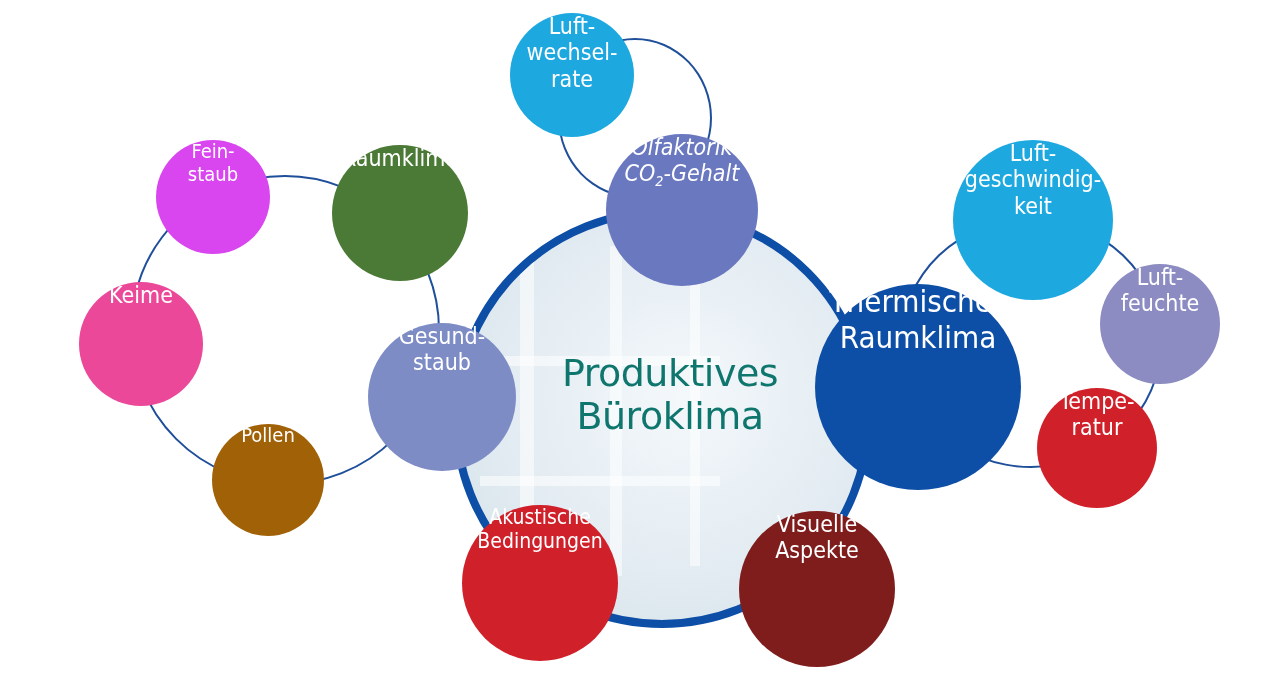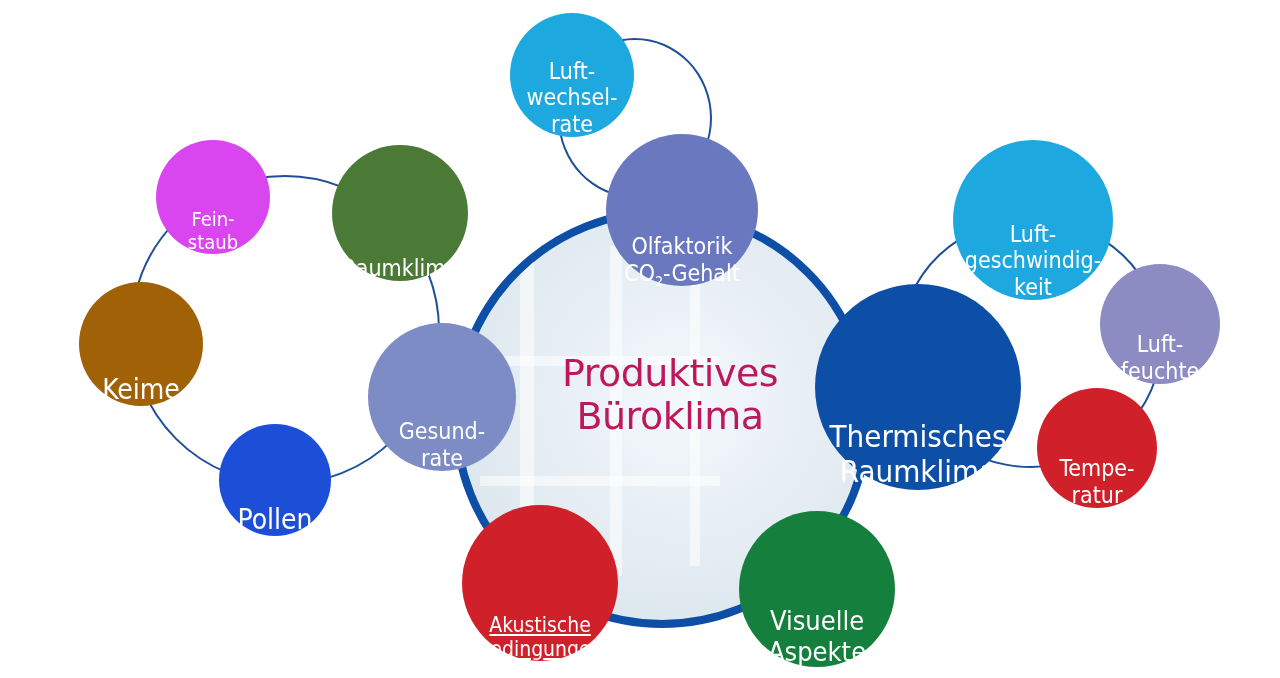--- a/index.html
+++ b/index.html
@@ -5,27 +5,27 @@
   html, body { margin:0; padding:0; background:#ffffff; }
   body { width:1280px; height:678px; position:relative; overflow:hidden;
          font-family:"DejaVu Sans", sans-serif; }
   .ring { position:absolute; border-radius:50%; box-sizing:border-box; background:transparent; }
   .thin { border:2.5px solid #1f4f9a; }
   .main { border:8px solid #0d4ea6;
           background:
             linear-gradient(90deg, rgba(255,255,255,0) 0%, rgba(255,255,255,0) 100%),
             radial-gradient(circle at 55% 45%, #f4f8fb 0%, #e3ecf2 55%, #d2dfe8 100%); }
   .window { position:absolute; background:rgba(255,255,255,0.55); }
-  .bubble { position:absolute; border-radius:50%; display:flex; align-items:flex-end;
+  .bubble { position:absolute; border-radius:50%; display:flex; align-items:flex-start;
             justify-content:center; text-align:center; color:#ffffff;
             font-family:"DejaVu Sans Condensed","DejaVu Sans", sans-serif;
             line-height:1.15; box-sizing:border-box; }
   .bubble span { white-space:pre-line; }
   .center-title { position:absolute; left:540px; top:352px; width:260px; text-align:center;
-                  color:#be185d; font-size:38px; line-height:1.12; white-space:pre-line;
+                  color:#0f766e; font-size:38px; line-height:1.12; white-space:pre-line;
                   font-family:"DejaVu Sans", sans-serif; letter-spacing:-0.5px; }
   sub { font-size:0.62em; vertical-align:-0.35em; line-height:0; }
 </style>
 </head>
 <body>
 
 <div class="ring thin" style="left:130px; top:175px; width:310px; height:310px;"></div>
 <div class="ring thin" style="left:900px; top:218px; width:262px; height:250px;"></div>
 <div class="ring thin" style="left:558px; top:38px; width:154px; height:160px;"></div>
 
@@ -38,63 +38,63 @@
 </div>
 
 <div class="center-title">Produktives
 Büroklima</div>
 
 <div class="bubble" style="left:510px; top:13px; width:124px; height:124px; background:#1ea8e0; font-size:23px;">
   <span>Luft-
 wechsel-
 rate</span>
 </div>
-<div class="bubble" style="left:606px; top:134px; width:152px; height:152px; background:#6a78c0; font-size:23px;">
+<div class="bubble" style="left:606px; top:134px; width:152px; height:152px; background:#6a78c0; font-size:23px;font-style:italic;">
   <span style="white-space:normal;">
     <span>Olfaktorik</span><br>
     <span>CO</span><sub>2</sub><span>-Gehalt</span>
   </span>
 </div>
 
 <div class="bubble" style="left:156px; top:140px; width:114px; height:114px; background:#d946ef; font-size:20px;">
   <span>Fein-
 staub</span>
 </div>
 <div class="bubble" style="left:332px; top:145px; width:136px; height:136px; background:#4a7a35; font-size:23px;">
   <span>Raumklima</span>
 </div>
-<div class="bubble" style="left:79px; top:282px; width:124px; height:124px; background:#a16207; font-size:28px;">
+<div class="bubble" style="left:79px; top:282px; width:124px; height:124px; background:#ec4899; font-size:23px;">
   <span>Keime</span>
 </div>
-<div class="bubble" style="left:219px; top:424px; width:112px; height:112px; background:#1d4ed8; font-size:28px;">
+<div class="bubble" style="left:212px; top:424px; width:112px; height:112px; background:#a16207; font-size:20px;">
   <span>Pollen</span>
 </div>
 <div class="bubble" style="left:368px; top:323px; width:148px; height:148px; background:#7e8cc6; font-size:23px;">
   <span>Gesund-
-rate</span>
+staub</span>
 </div>
 
 <div class="bubble" style="left:953px; top:140px; width:160px; height:160px; background:#1ea8e0; font-size:23px;">
   <span>Luft-
 geschwindig-
 keit</span>
 </div>
 <div class="bubble" style="left:1100px; top:264px; width:120px; height:120px; background:#8c8cc2; font-size:23px;">
   <span>Luft-
 feuchte</span>
 </div>
 <div class="bubble" style="left:1037px; top:388px; width:120px; height:120px; background:#d0202a; font-size:23px;">
   <span>Tempe-
 ratur</span>
 </div>
 <div class="bubble" style="left:815px; top:284px; width:206px; height:206px; background:#0d4ea6; font-size:31px;">
   <span>Thermisches
 Raumklima</span>
 </div>
 
-<div class="bubble" style="left:462px; top:505px; width:156px; height:156px; background:#d0202a; font-size:21px;text-decoration:underline;">
+<div class="bubble" style="left:462px; top:505px; width:156px; height:156px; background:#d0202a; font-size:21px;">
   <span>Akustische
 Bedingungen</span>
 </div>
-<div class="bubble" style="left:739px; top:511px; width:156px; height:156px; background:#15803d; font-size:27px;">
+<div class="bubble" style="left:739px; top:511px; width:156px; height:156px; background:#7f1d1d; font-size:23px;">
   <span>Visuelle
 Aspekte</span>
 </div>
 
 </body></html>

